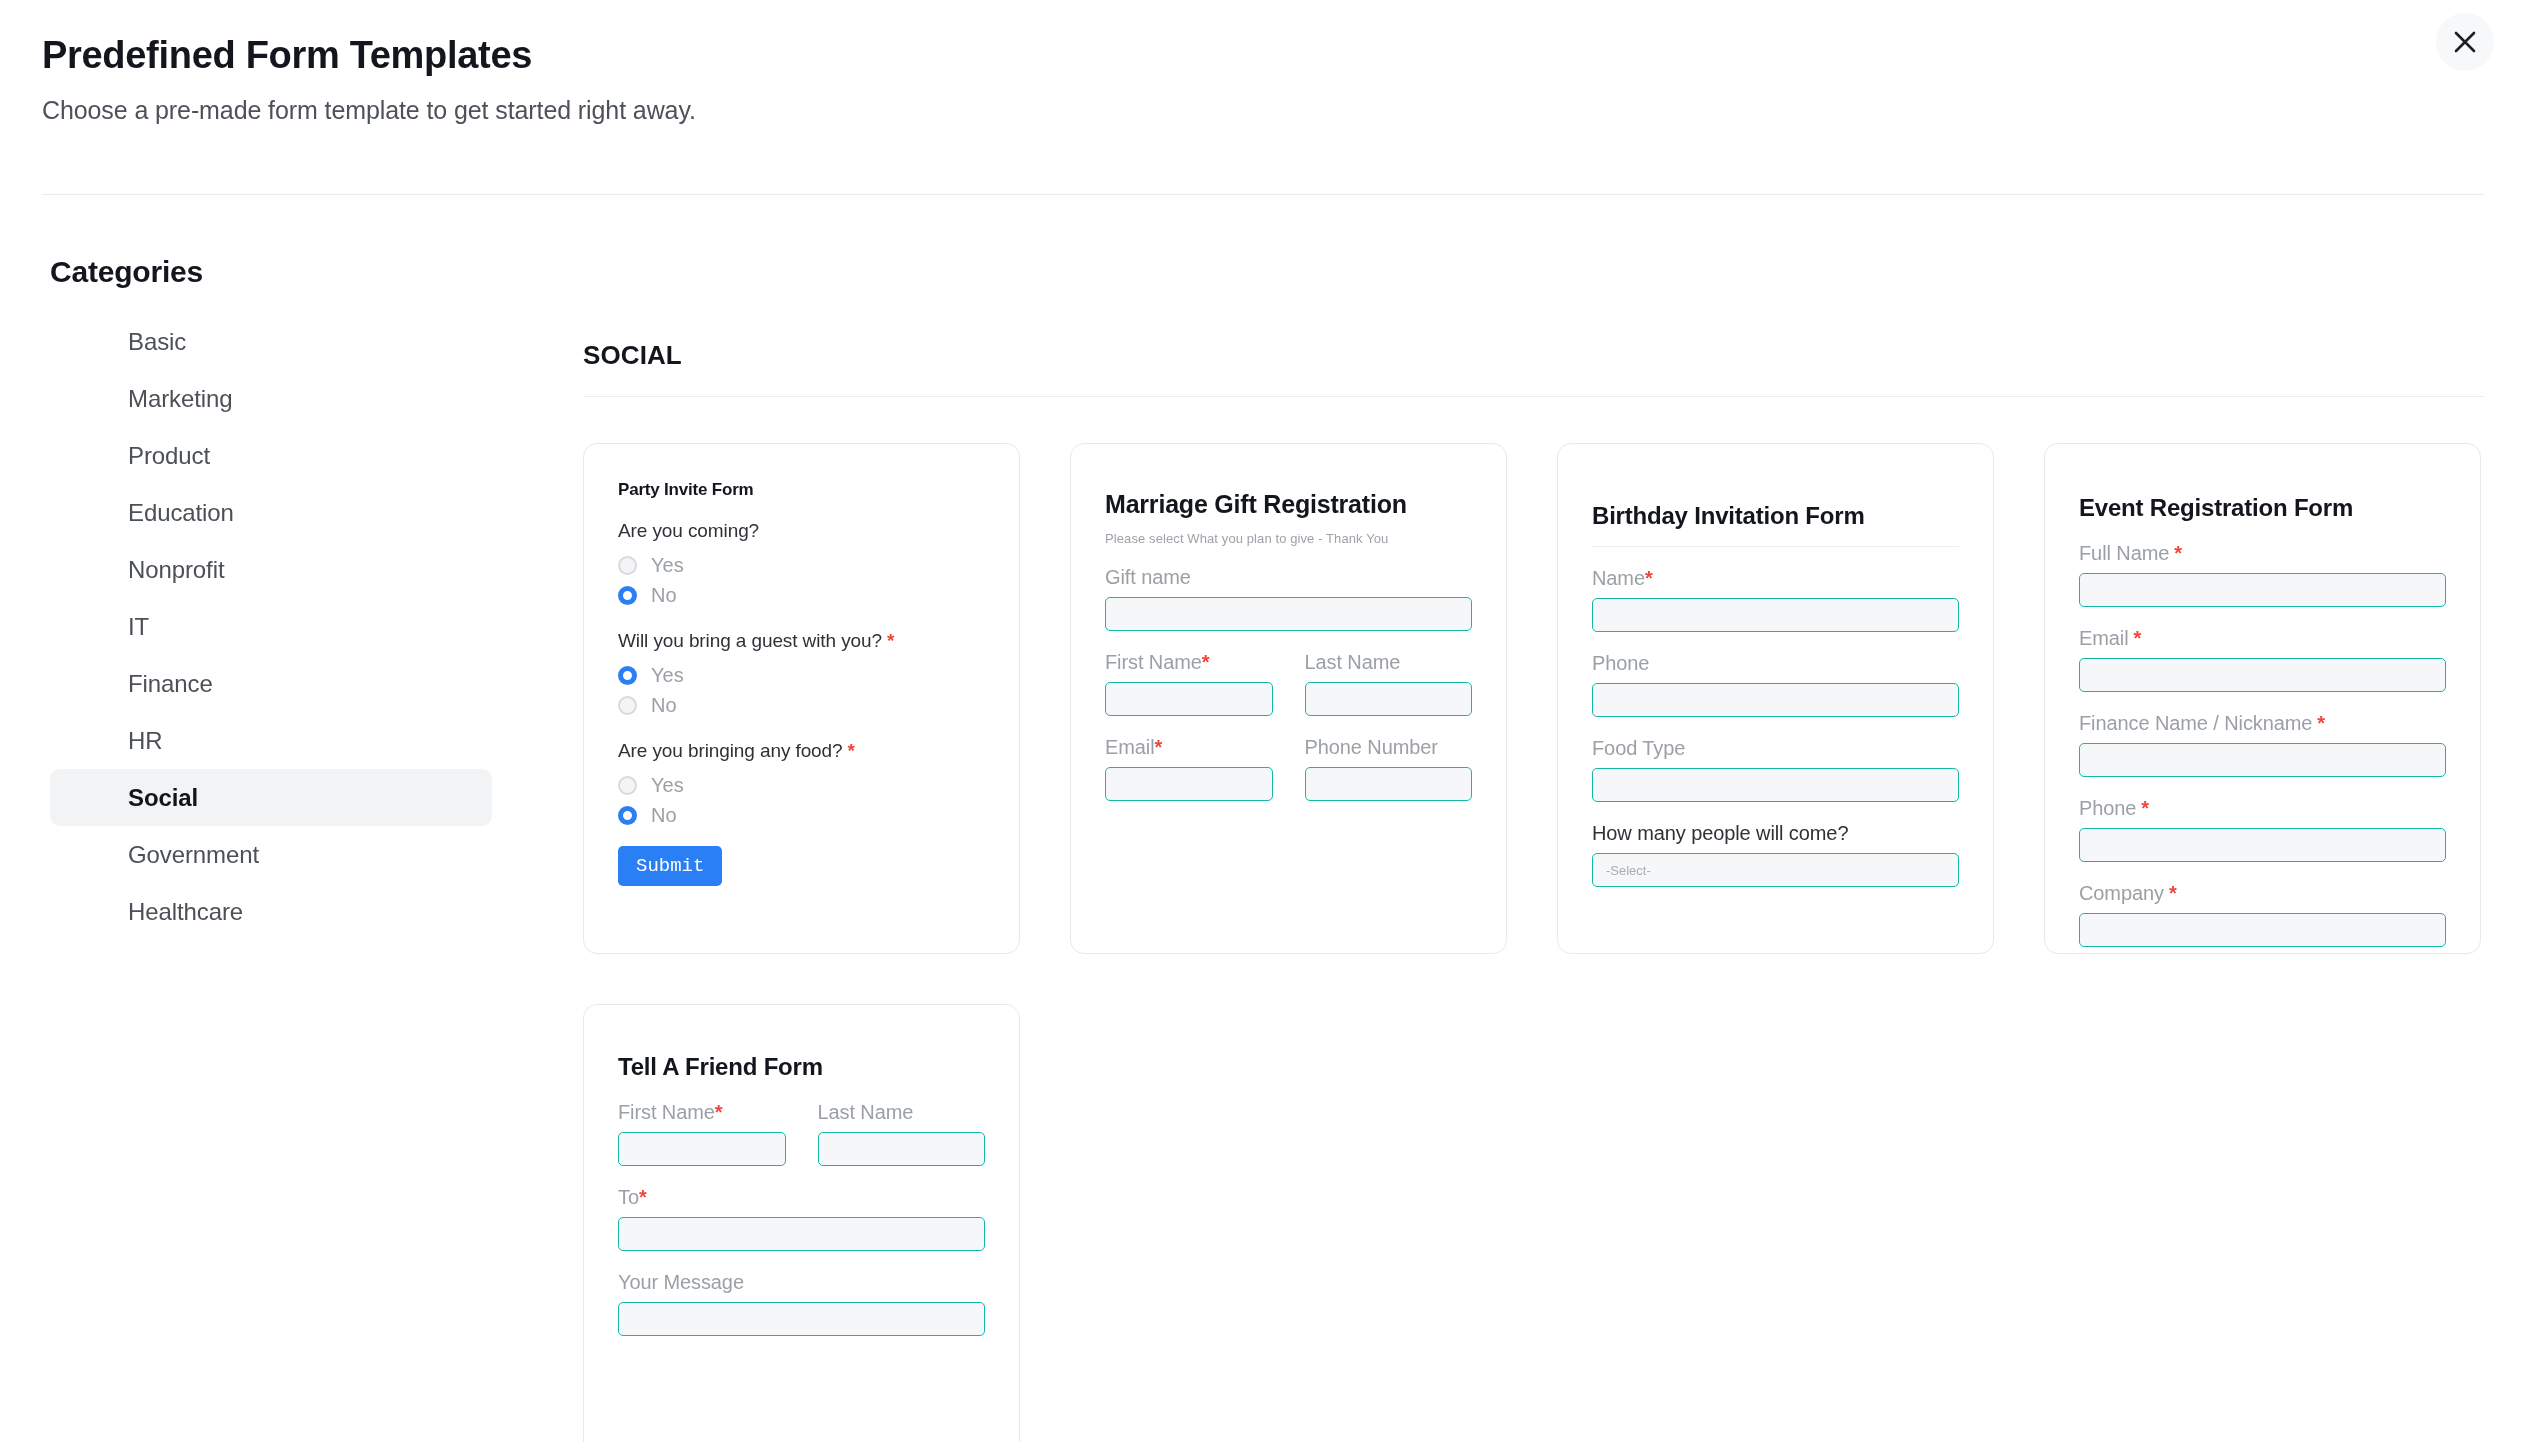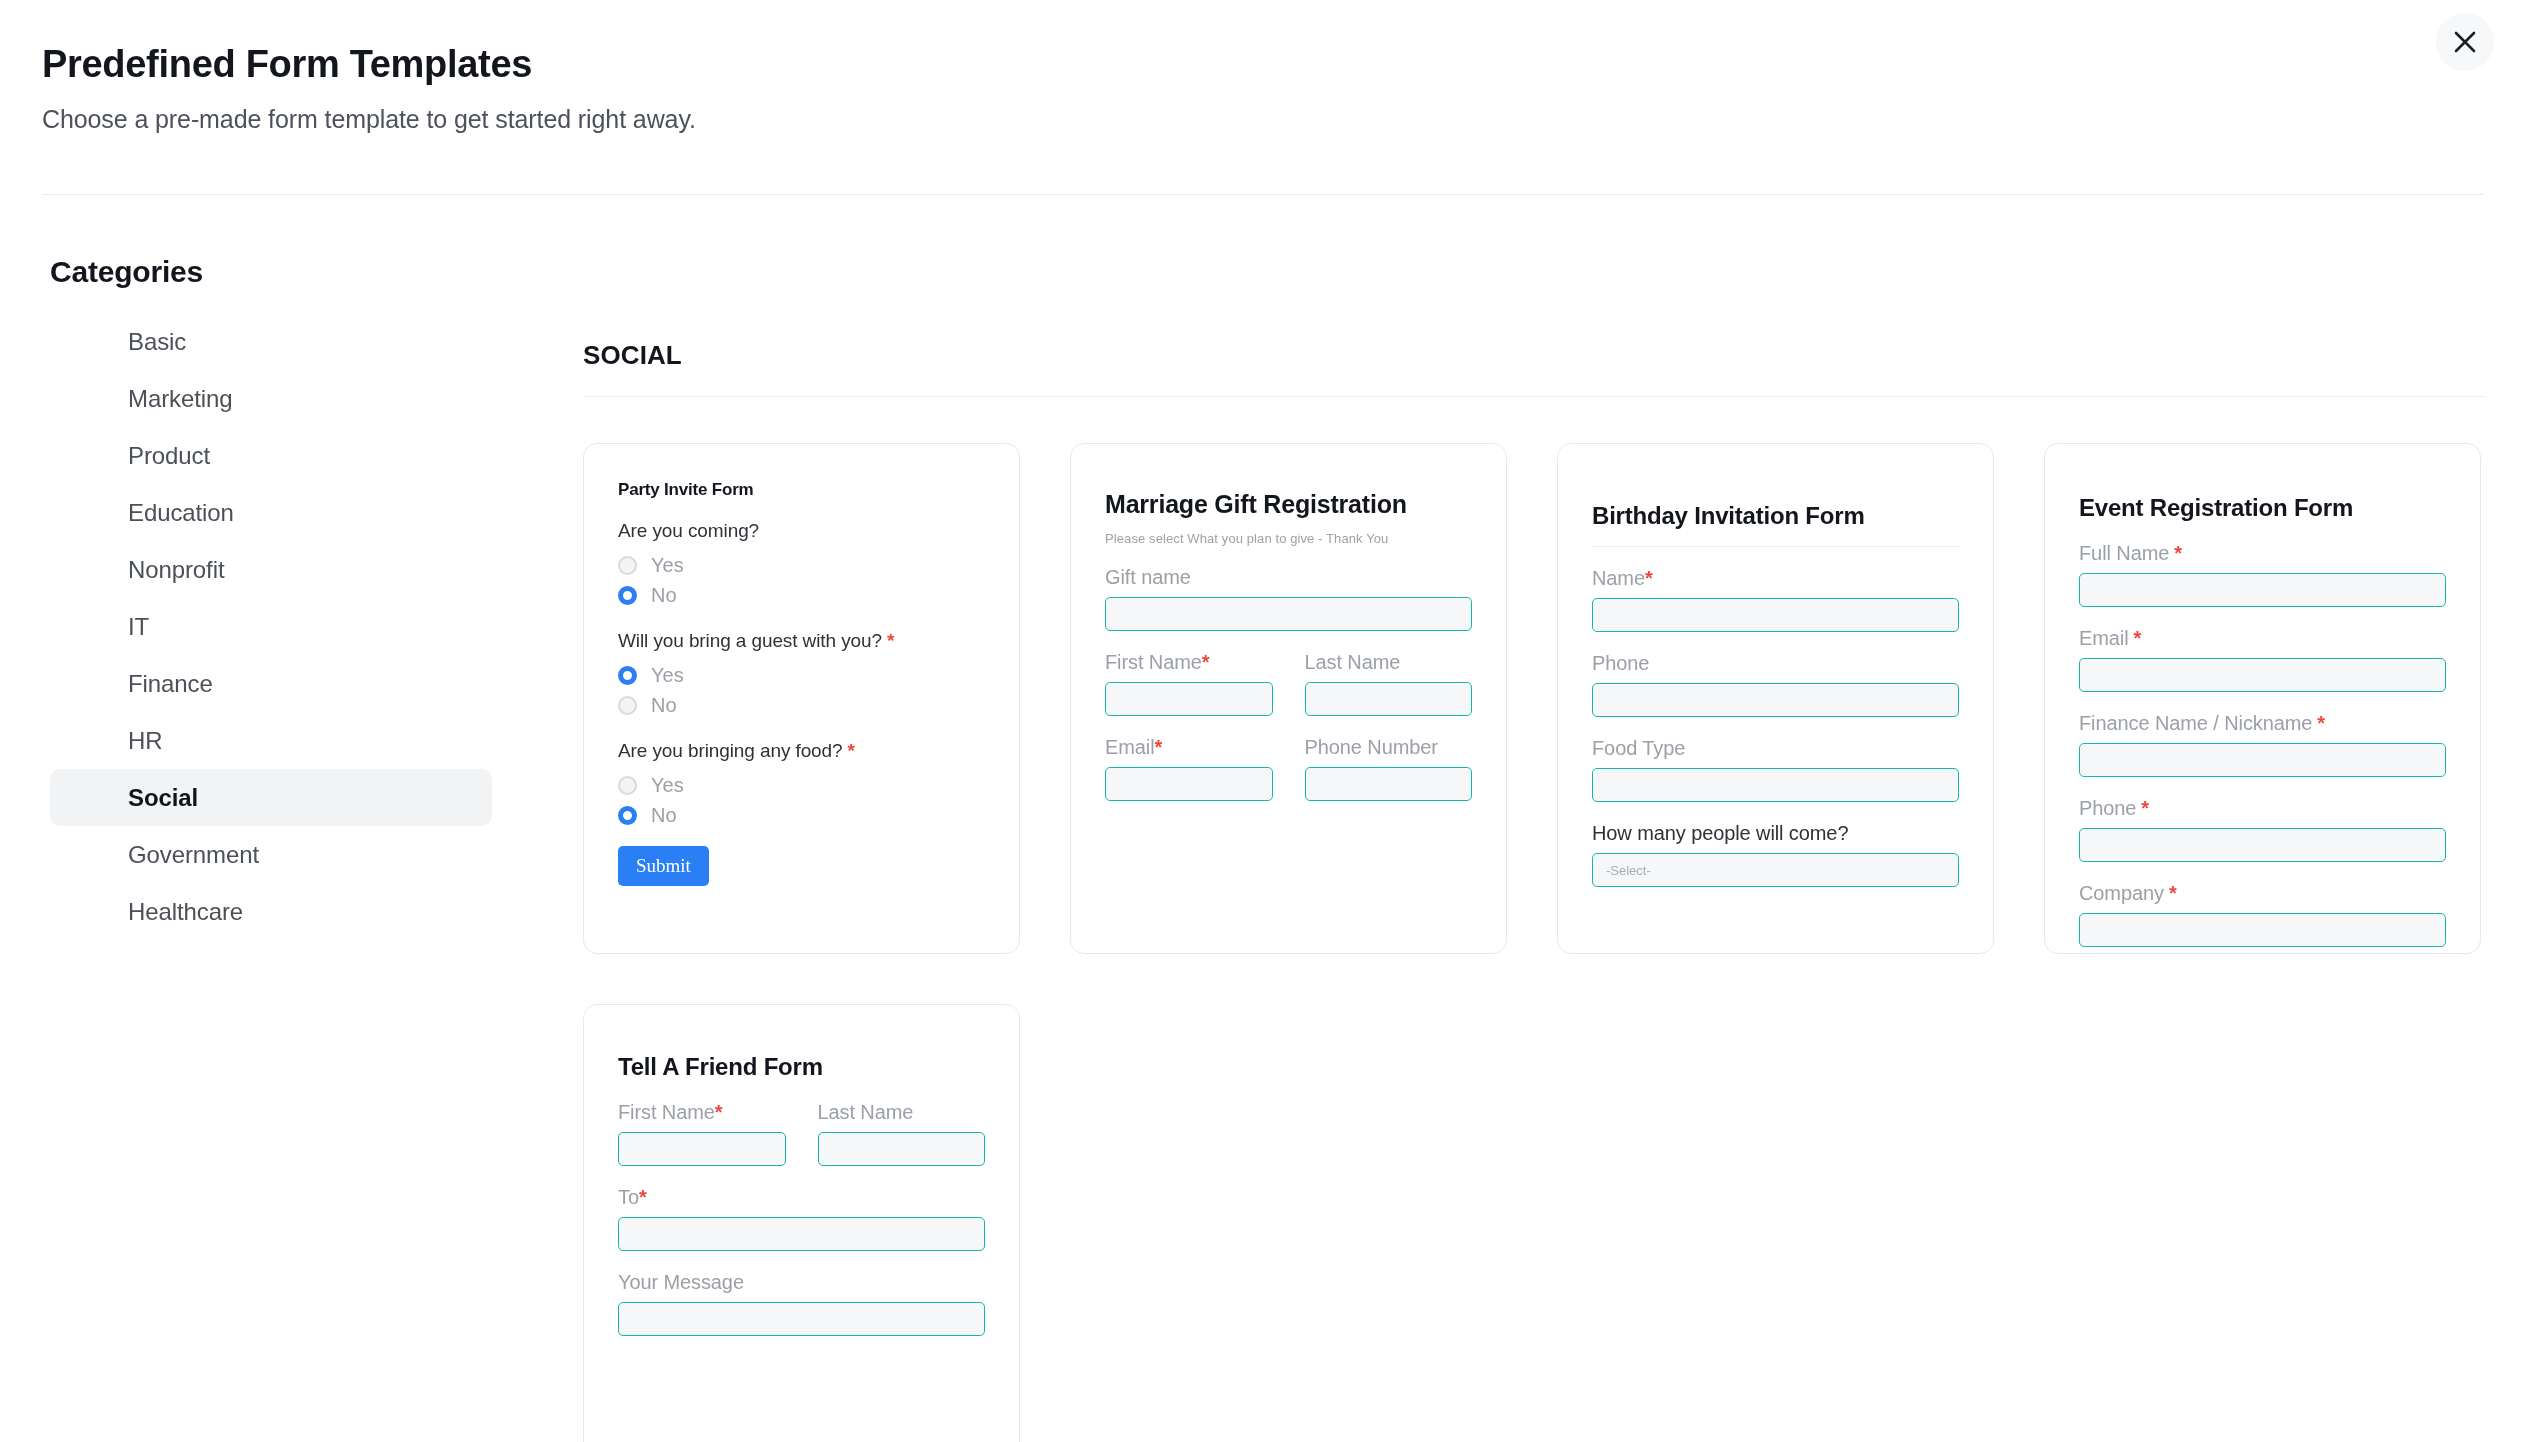--- a/index.html
+++ b/index.html
@@ -15,21 +15,21 @@
   .page {
     position: relative;
     width: 2526px;
     height: 1442px;
     background: #ffffff;
   }
 
   
   .header {
     position: absolute;
-    left: 0; top: 14px;
+    left: 0; top: 5px;
     width: 2526px;
     padding: 28px 42px 0 42px;
   }
   .page-title {
     font-size: 38px;
     font-weight: 700;
     color: #13161c;
     letter-spacing: -0.3px;
     line-height: 1.2;
   }
@@ -248,21 +248,21 @@
     display: inline-flex;
     align-items: center;
     justify-content: center;
     background: #2b7ff5;
     color: #ffffff;
     font-size: 19px;
     border: none;
     border-radius: 5px;
     padding: 9px 18px;
     cursor: pointer;
-    font-family: Liberation Serif, serif;
+    font-family: Liberation Mono, monospace;
   }
 </style>
 </head>
 <body>
 
 <div class="page">
 
   <div class="header">
     <div class="page-title">Predefined Form Templates</div>
     <div class="page-subtitle">Choose a pre-made form template to get started right away.</div>

